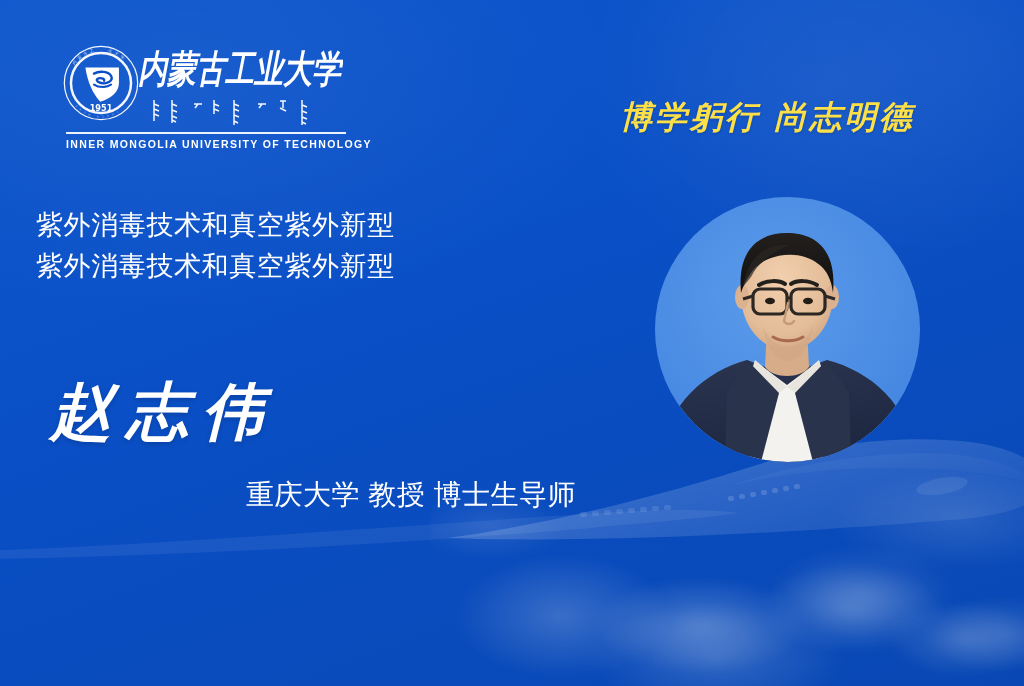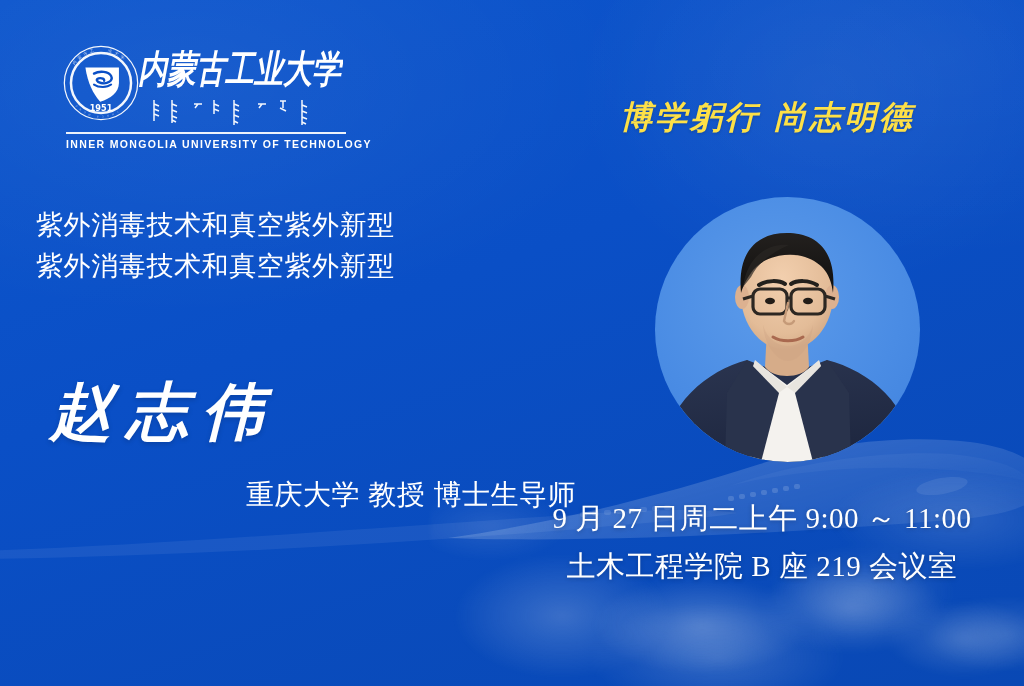--- a/index.html
+++ b/index.html
@@ -418,18 +418,14 @@
           <path d="M 133 106 L 129 124 C 131 128, 137 128, 139 124" stroke="#c59a78" stroke-width="2.4" fill="none" stroke-linecap="round"></path>
 
           <path d="M 118 140 C 126 145, 140 145, 148 140" stroke="#a9694f" stroke-width="3" fill="none" stroke-linecap="round"></path>
 
           <path d="M 108 128 C 116 156, 150 156, 158 128 C 156 152, 142 164, 133 164 C 124 164, 110 152, 108 128 Z" fill="#c9a080" opacity="0.3"></path>
         </g>
       </svg>
     </div>
   </div>
 
-  <div class="event-info">
-    <span class="event-line">9 月 27 日周二上午 9:00 ～ 11:00</span>
-    <span class="event-line">土木工程学院 B 座 219 会议室</span>
-  </div>
 
 </div>
 
 </body></html>

